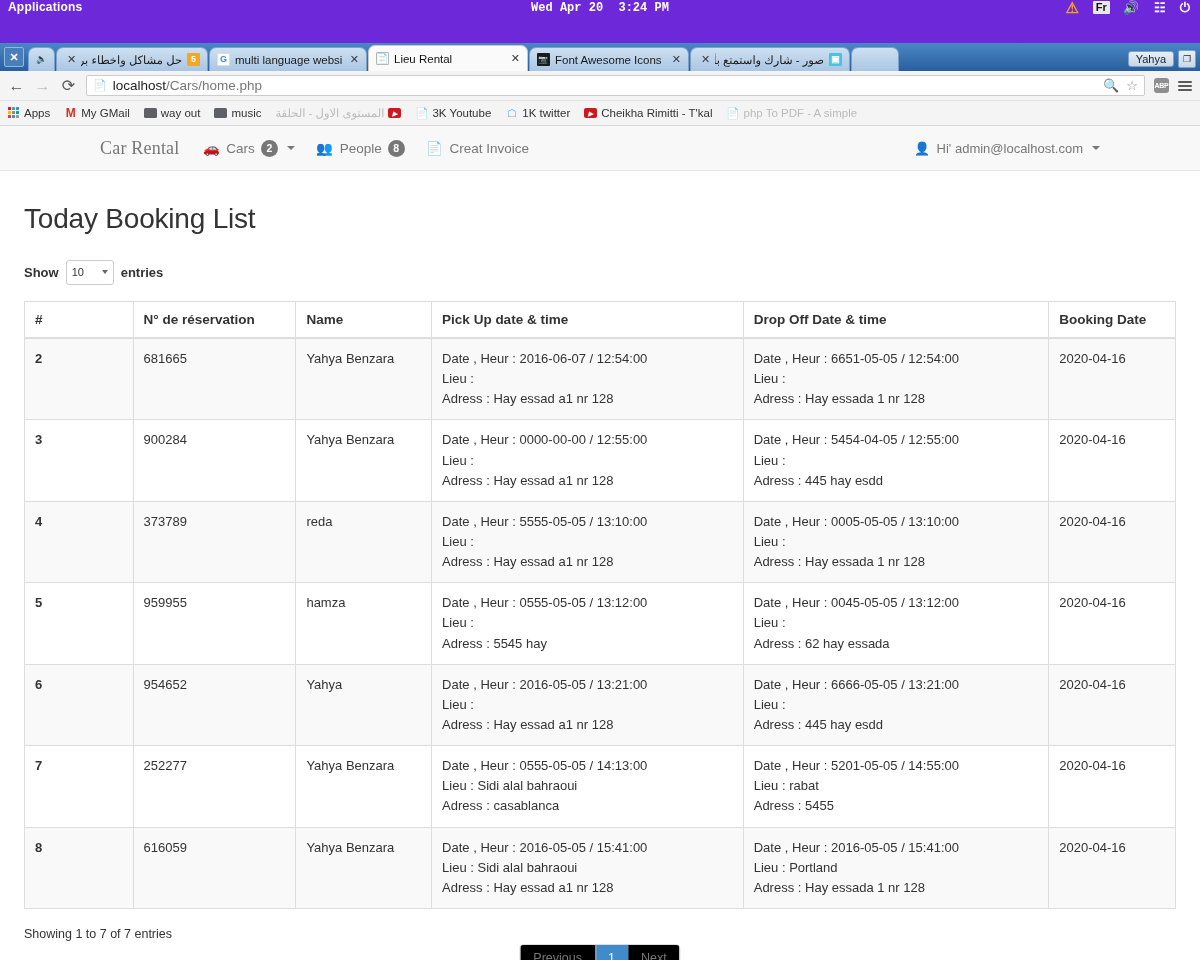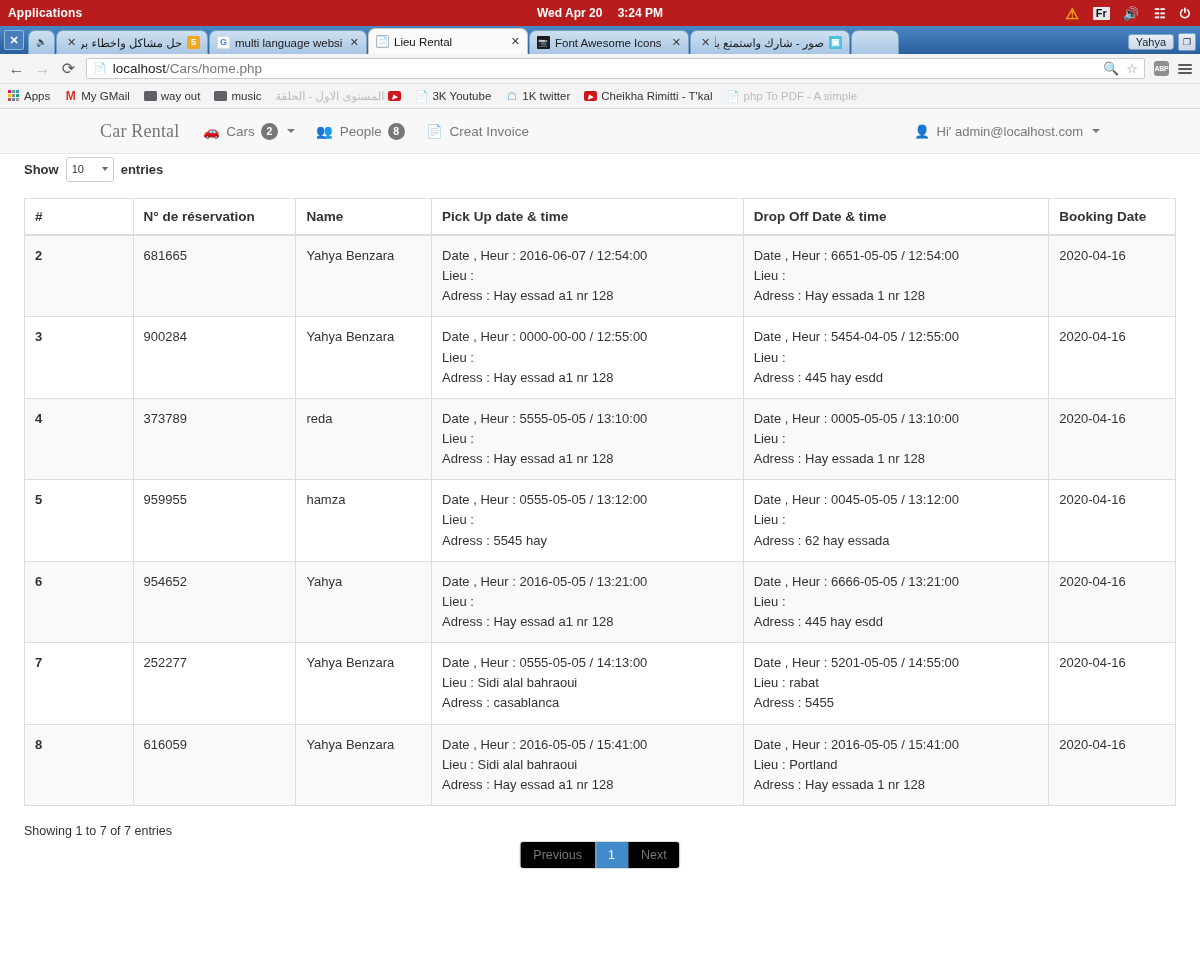--- a/index.html
+++ b/index.html
@@ -6,30 +6,30 @@
   html, body { margin:0; padding:0; }
   body {
     width:1200px; height:960px; overflow:hidden;
     background:#fff;
     font-family:"Liberation Sans", sans-serif;
     font-size:13px; color:#333;
   }
 
   
   .os-bar {
-    height:26px; background:#b91c1c; color:#fff;
-    display:flex; align-items:center; position:relative;
+    height:43px; background:#6d28d9; color:#fff;
+    display:flex; align-items:flex-start; position:relative;
     font-size:12px; font-weight:bold;
   }
   .os-apps { padding-left:8px; letter-spacing:.2px; }
   .os-clock {
     position:absolute; left:0; right:0; text-align:center;
     font-size:12px; font-weight:bold; pointer-events:none;
   }
-  .os-clock span { margin:0 6px; }
+  .os-clock span { margin:0 6px;font-family:Liberation Mono, monospace; }
   .os-tray { margin-left:auto; display:flex; align-items:center; gap:14px; padding-right:10px; }
   .tray-warn { color:#f0a020; font-size:15px; line-height:1; }
   .tray-kbd {
     background:#e8e8e8; color:#111; font-size:11px; font-weight:bold;
     padding:1px 3px; border-radius:1px; line-height:11px;
   }
   .tray-ico { font-size:13px; line-height:1; color:#fff; }
 
   
   .tabstrip {
@@ -385,20 +385,21 @@
   </span>
 
   <span class="nav-right">
     <span>👤</span>
     <span>Hi' admin@localhost.com</span>
     <span class="caret"></span>
   </span>
 </div>
 
 <div class="page">
+  <h1 class="page-title">Today Booking List</h1>
 
   <div class="dt-top">
     <label class="dt-length">
       <span>Show</span>
       <span class="sel">
         <span>10</span>
         <span class="sel-caret"></span>
       </span>
       <span>entries</span>
     </label>

